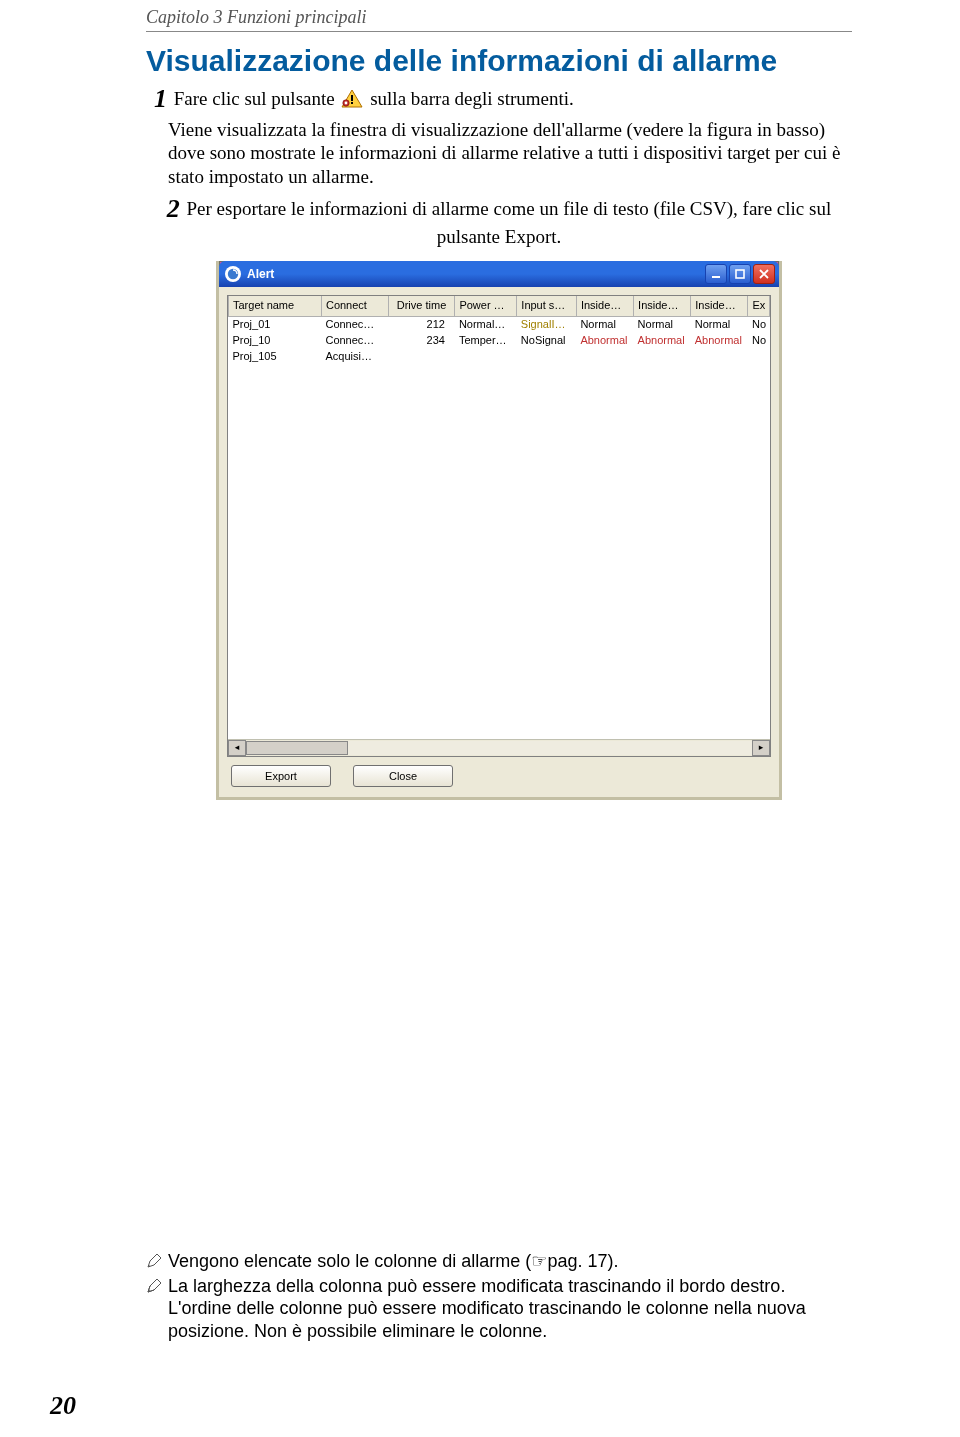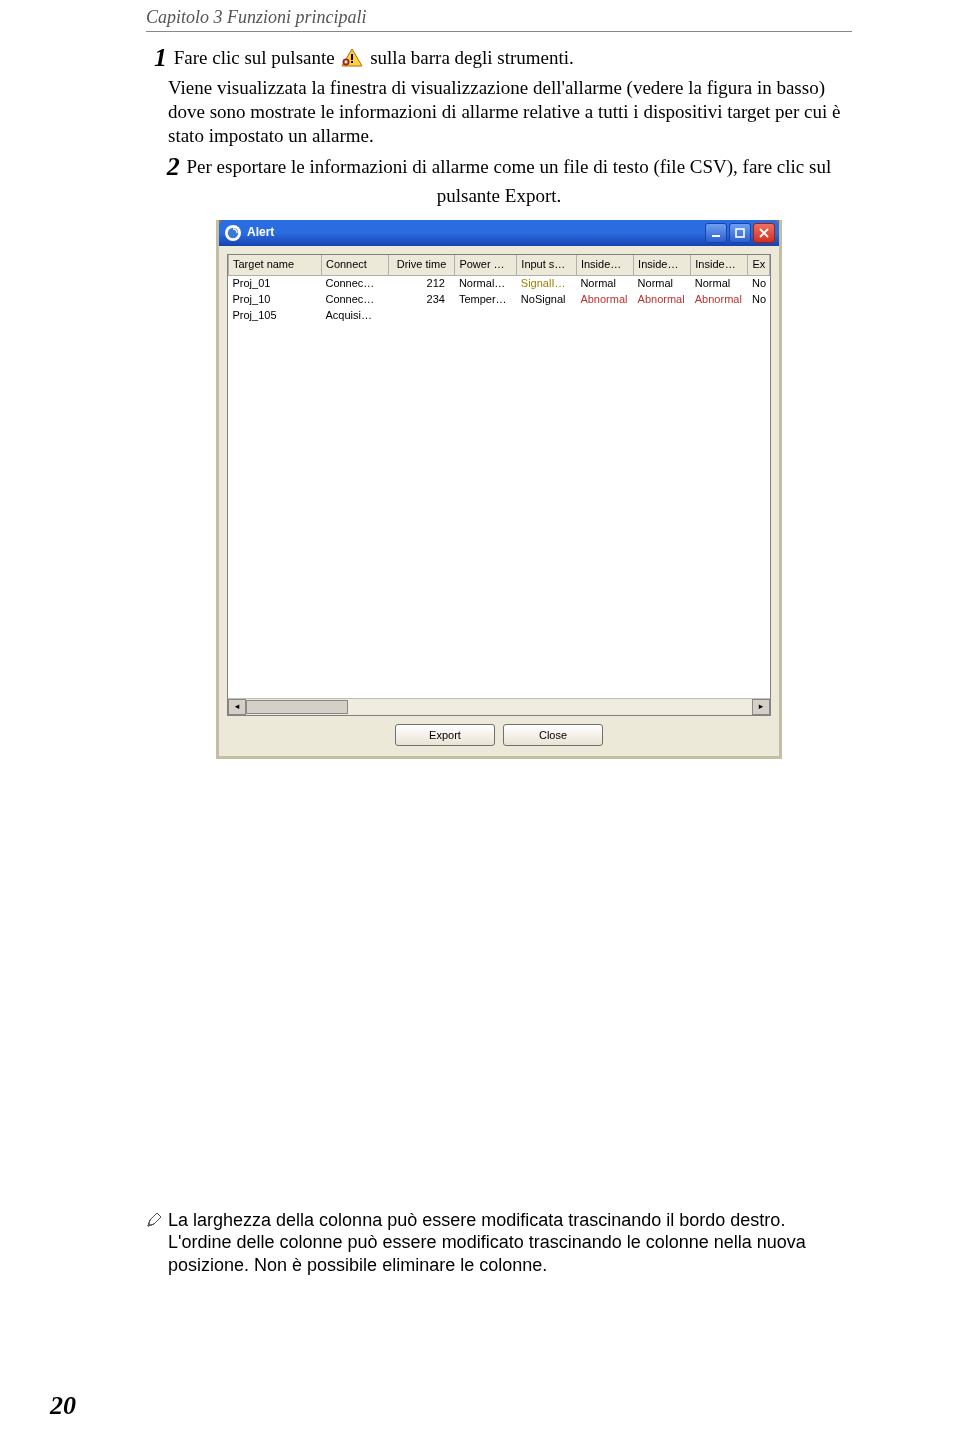--- a/index.html
+++ b/index.html
@@ -172,40 +172,41 @@
   .sig{color:var(--signal);}
   .hscroll{
     position:absolute;left:0;bottom:0;right:0;height:16px;
     background:#ece9d8;border-top:1px solid #c0c0b0;
     display:flex;align-items:center;
   }
   .hscroll .arrow{width:16px;height:14px;background:#d4d0c8;border:1px solid #888;display:flex;align-items:center;justify-content:center;font-size:9px;}
   .hscroll .track{flex:1;height:14px;background:#efece0;position:relative;}
   .hscroll .thumb{position:absolute;left:0;top:0;height:12px;width:100px;background:#d4d0c8;border:1px solid #888;}
   .btn-row{
-    display:flex;justify-content:center;gap:8px;
+    display:flex;justify-content:flex-start;gap:22px;
     padding:8px 4px 2px 4px;
   }
   .xpbtn{
     width:100px;height:22px;
     background:linear-gradient(to bottom,#fff,#e8e4d4);
     border:1px solid #707070;
     border-radius:3px;
     font-size:11px;
     cursor:pointer;
     font-family:Tahoma,Arial,sans-serif;
   }
 </style>
 </head>
 <body>
 <div class="page-wrap">
 <div class="page">
 
 <div class="chapter-bar">Capitolo 3 Funzioni principali</div>
 
+<h1 class="section-title">Visualizzazione delle informazioni di allarme</h1>
 
 <div class="step body-text">
   <span class="step-num">1</span>
   <span>Fare clic sul pulsante</span>
   <span class="icon-inline">
     <svg viewBox="0 0 22 20">
       <path d="M11 1 L21 18 L1 18 Z" fill="#ffd040" stroke="#b07000" stroke-width="1"></path>
       <rect x="10" y="6" width="2" height="6" fill="#000"></rect>
       <rect x="10" y="13" width="2" height="2" fill="#000"></rect>
       <circle cx="5" cy="14" r="3.2" fill="#c03030" stroke="#700" stroke-width="0.6"></circle>
@@ -326,20 +327,21 @@
 </div>
 
 <div class="notes">
   <div class="note-line">
     <span class="pencil-ico">
       <svg viewBox="0 0 16 16">
               <path d="M2 14 L4 8 L11 1 L15 5 L8 12 Z" fill="none" stroke="#555" stroke-width="1"></path>
               <path d="M2 14 L4 12 L4 14 Z" fill="#555"></path>
             </svg>
     </span>
+    <span>Vengono elencate solo le colonne di allarme (☞pag. 17).</span>
   </div>
   <div class="note-line">
     <span class="pencil-ico">
       <svg viewBox="0 0 16 16">
               <path d="M2 14 L4 8 L11 1 L15 5 L8 12 Z" fill="none" stroke="#555" stroke-width="1"></path>
               <path d="M2 14 L4 12 L4 14 Z" fill="#555"></path>
             </svg>
     </span>
   </div>
   <div class="note-line">

